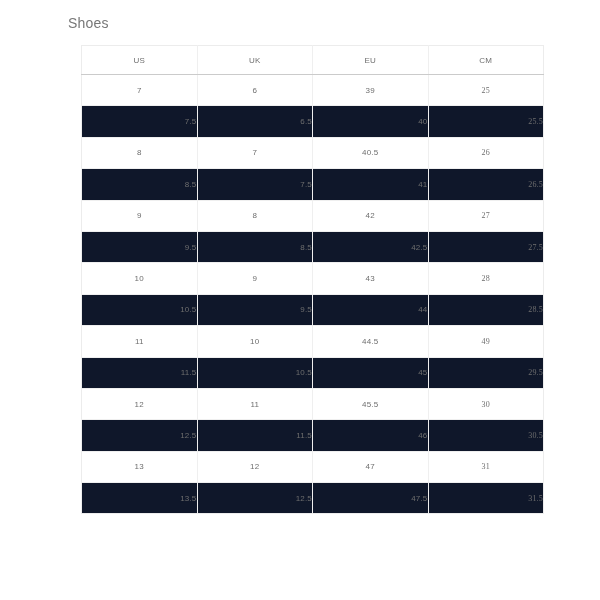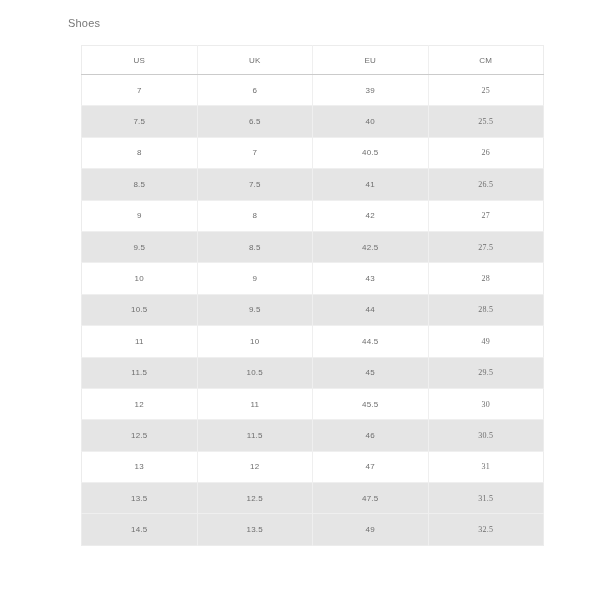--- a/index.html
+++ b/index.html
@@ -19,21 +19,21 @@
     position: relative;
     width: 600px;
     height: 600px;
     box-sizing: border-box;
   }
 
   .page-title {
     position: absolute;
     left: 68px;
     top: 17px;
-    font-size: 11px;
+    font-size: 14px;
     line-height: 13px;
     color: #777777;
     letter-spacing: 0.2px;
     font-weight: 400;
     white-space: nowrap;
   }
 
   .size-table-wrap {
     position: absolute;
     left: 68px;
@@ -91,21 +91,22 @@
   table.size-table tbody td:last-child {
     border-right: none;
     font-family: Liberation Serif, serif;
   }
 
   table.size-table tbody tr:last-child td {
     border-bottom: none;
   }
 
   table.size-table tbody tr.striped td {
-    background: #e5e5e5;
+    background: #0f172a;
+    text-align: right;
   }
 
   table.size-table tbody tr.plain td {
     background: #ffffff;
   }
 </style>
 </head>
 <body>
 
 <div class="page">
@@ -206,23 +207,17 @@
             <td>12</td>
             <td>47</td>
             <td>31</td>
           </tr>
           <tr class="striped">
             <td>13.5</td>
             <td>12.5</td>
             <td>47.5</td>
             <td>31.5</td>
           </tr>
-          <tr class="striped">
-            <td>14.5</td>
-            <td>13.5</td>
-            <td>49</td>
-            <td>32.5</td>
-          </tr>
         </tbody>
     </table>
   </div>
 
 </div>
 
 </body></html>

